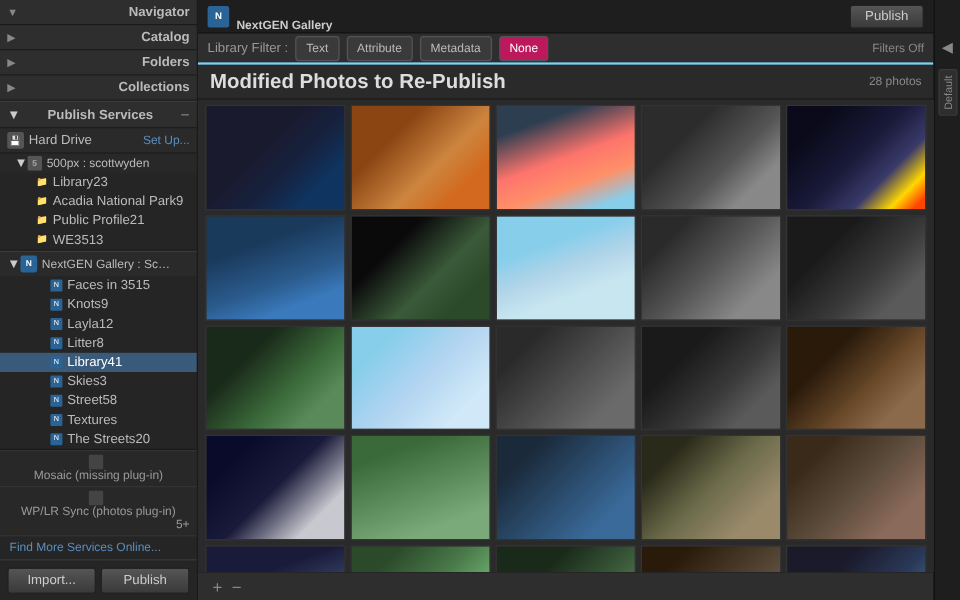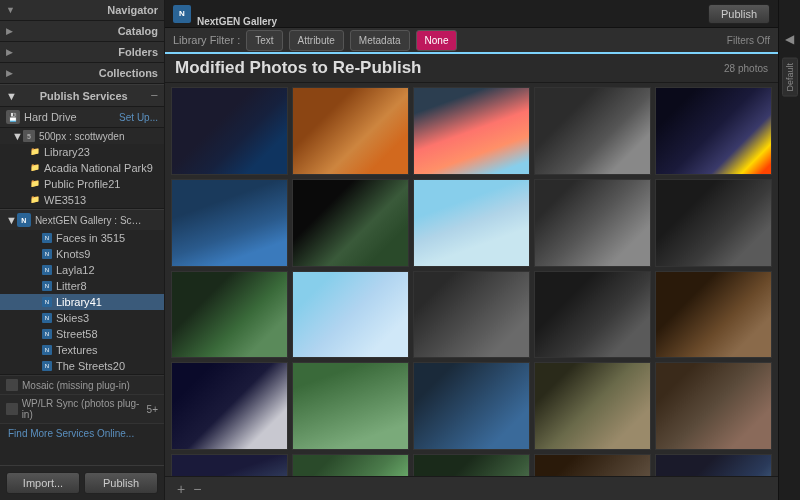--- a/index.html
+++ b/index.html
@@ -188,20 +188,21 @@
 
     .missing-plug-item {
       display: flex;
       align-items: center;
       padding: 3px 6px;
       background: #282828;
       cursor: pointer;
       color: #999;
       font-size: 10px;
       border-top: 1px solid #333;
+      flex-direction: column;
     }
 
     .missing-plug-item .plug-icon {
       width: 12px;
       height: 12px;
       background: #444;
       border-radius: 1px;
       margin-right: 4px;
     }
 

